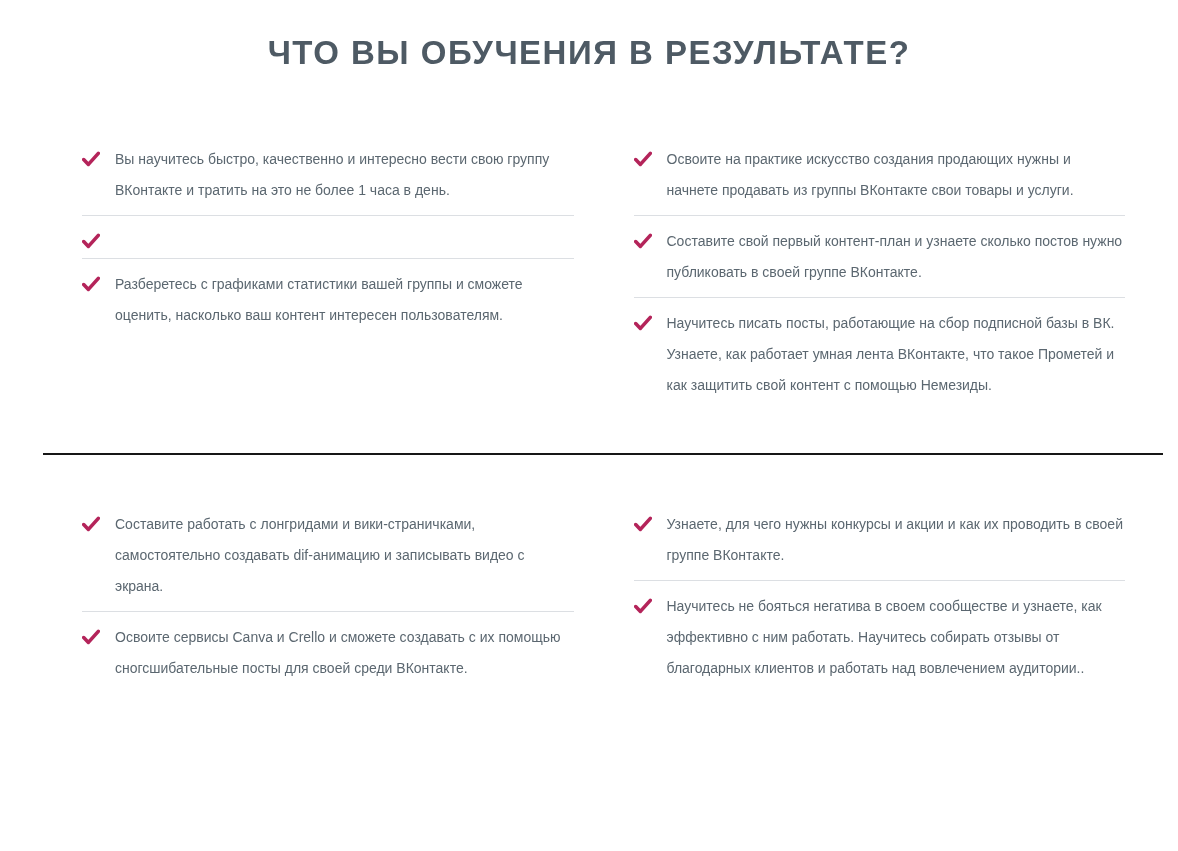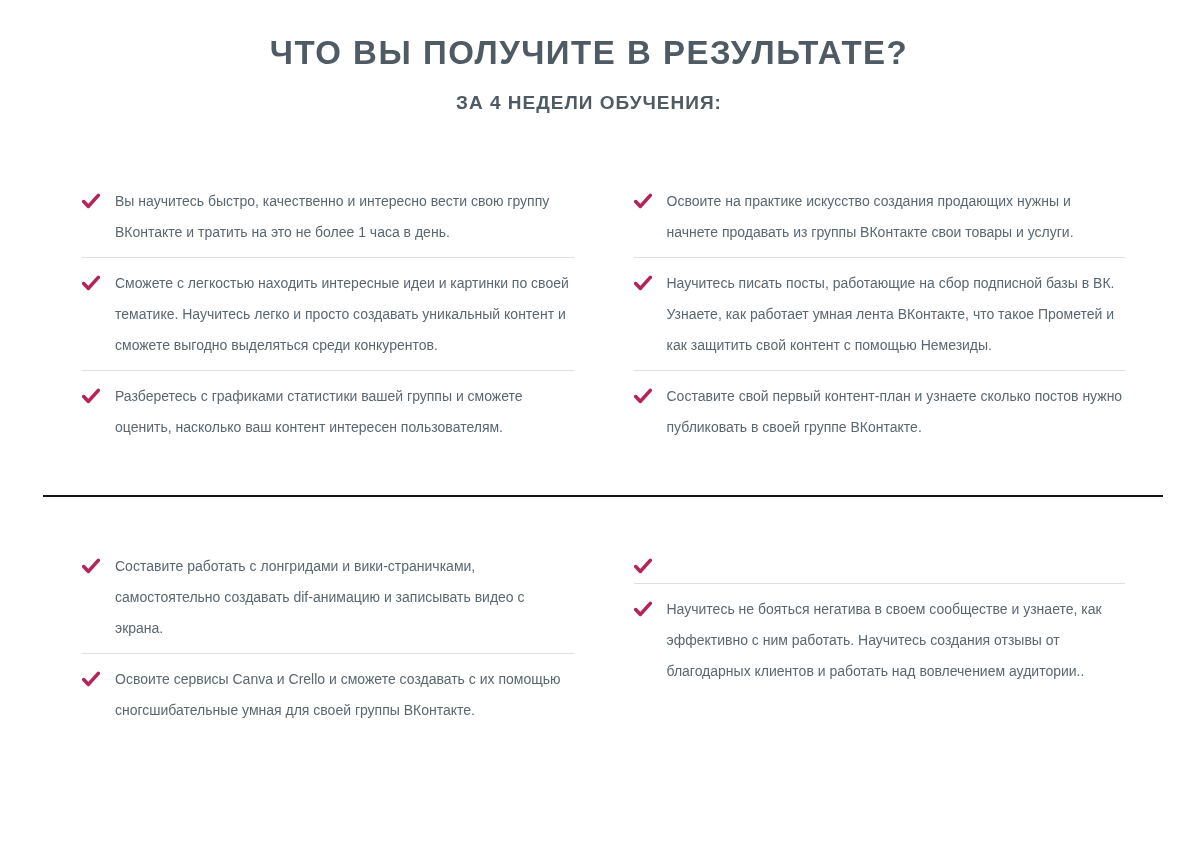--- a/index.html
+++ b/index.html
@@ -70,40 +70,38 @@
   .section-divider{
     border:none;
     border-top:2px solid var(--section-divider);
     margin:43px 15px 44px 43px;
   }
 </style>
 </head>
 <body>
 
 <div class="page">
-  <h1 class="page-title">ЧТО ВЫ ПОЛУЧИТЕ В РЕЗУЛЬТАТЕ?</h1>
-  <h2 class="page-subtitle">ЗА 4 НЕДЕЛИ ОБУЧЕНИЯ:</h2>
+  <h1 class="page-title">ЧТО ВЫ ОБУЧЕНИЯ В РЕЗУЛЬТАТЕ?</h1>
   <div class="sections">
       <div class="section">
         <div class="column">
           <div class="item">
     <span class="check">
       <svg viewBox="0 0 18 16" aria-hidden="true">
         <path d="M1.7 8.6 L6.4 13.4 L16.3 2.4" fill="none" stroke="var(--accent)" stroke-width="3.6" stroke-linecap="round" stroke-linejoin="round"></path>
       </svg>
     </span>
     <span class="item-text">Вы научитесь быстро, качественно и интересно вести свою группу ВКонтакте и тратить на это не более 1 часа в день.</span>
   </div>
           <div class="item">
     <span class="check">
       <svg viewBox="0 0 18 16" aria-hidden="true">
         <path d="M1.7 8.6 L6.4 13.4 L16.3 2.4" fill="none" stroke="var(--accent)" stroke-width="3.6" stroke-linecap="round" stroke-linejoin="round"></path>
       </svg>
     </span>
-    <span class="item-text">Сможете с легкостью находить интересные идеи и картинки по своей тематике. Научитесь легко и просто создавать уникальный контент и сможете выгодно выделяться среди конкурентов.</span>
   </div>
           <div class="item">
     <span class="check">
       <svg viewBox="0 0 18 16" aria-hidden="true">
         <path d="M1.7 8.6 L6.4 13.4 L16.3 2.4" fill="none" stroke="var(--accent)" stroke-width="3.6" stroke-linecap="round" stroke-linejoin="round"></path>
       </svg>
     </span>
     <span class="item-text">Разберетесь с графиками статистики вашей группы и сможете оценить, насколько ваш контент интересен пользователям.</span>
   </div>
         </div>
@@ -115,64 +113,65 @@
       </svg>
     </span>
     <span class="item-text">Освоите на практике искусство создания продающих нужны и начнете продавать из группы ВКонтакте свои товары и услуги.</span>
   </div>
           <div class="item">
     <span class="check">
       <svg viewBox="0 0 18 16" aria-hidden="true">
         <path d="M1.7 8.6 L6.4 13.4 L16.3 2.4" fill="none" stroke="var(--accent)" stroke-width="3.6" stroke-linecap="round" stroke-linejoin="round"></path>
       </svg>
     </span>
-    <span class="item-text">Научитесь писать посты, работающие на сбор подписной базы в ВК. Узнаете, как работает умная лента ВКонтакте, что такое Прометей и как защитить свой контент с помощью Немезиды.</span>
+    <span class="item-text">Составите свой первый контент-план и узнаете сколько постов нужно публиковать в своей группе ВКонтакте.</span>
   </div>
           <div class="item">
     <span class="check">
       <svg viewBox="0 0 18 16" aria-hidden="true">
         <path d="M1.7 8.6 L6.4 13.4 L16.3 2.4" fill="none" stroke="var(--accent)" stroke-width="3.6" stroke-linecap="round" stroke-linejoin="round"></path>
       </svg>
     </span>
-    <span class="item-text">Составите свой первый контент-план и узнаете сколько постов нужно публиковать в своей группе ВКонтакте.</span>
+    <span class="item-text">Научитесь писать посты, работающие на сбор подписной базы в ВК. Узнаете, как работает умная лента ВКонтакте, что такое Прометей и как защитить свой контент с помощью Немезиды.</span>
   </div>
         </div>
       </div>
       <div class="section-divider"></div>
       <div class="section">
         <div class="column">
           <div class="item">
     <span class="check">
       <svg viewBox="0 0 18 16" aria-hidden="true">
         <path d="M1.7 8.6 L6.4 13.4 L16.3 2.4" fill="none" stroke="var(--accent)" stroke-width="3.6" stroke-linecap="round" stroke-linejoin="round"></path>
       </svg>
     </span>
     <span class="item-text">Составите работать с лонгридами и вики-страничками, самостоятельно создавать dif-анимацию и записывать видео с экрана.</span>
   </div>
           <div class="item">
     <span class="check">
       <svg viewBox="0 0 18 16" aria-hidden="true">
         <path d="M1.7 8.6 L6.4 13.4 L16.3 2.4" fill="none" stroke="var(--accent)" stroke-width="3.6" stroke-linecap="round" stroke-linejoin="round"></path>
       </svg>
     </span>
-    <span class="item-text">Освоите сервисы Canva и Crello и сможете создавать с их помощью сногсшибательные умная для своей группы ВКонтакте.</span>
+    <span class="item-text">Освоите сервисы Canva и Crello и сможете создавать с их помощью сногсшибательные посты для своей среди ВКонтакте.</span>
   </div>
         </div>
         <div class="column">
           <div class="item">
     <span class="check">
       <svg viewBox="0 0 18 16" aria-hidden="true">
         <path d="M1.7 8.6 L6.4 13.4 L16.3 2.4" fill="none" stroke="var(--accent)" stroke-width="3.6" stroke-linecap="round" stroke-linejoin="round"></path>
       </svg>
     </span>
+    <span class="item-text">Узнаете, для чего нужны конкурсы и акции и как их проводить в своей группе ВКонтакте.</span>
   </div>
           <div class="item">
     <span class="check">
       <svg viewBox="0 0 18 16" aria-hidden="true">
         <path d="M1.7 8.6 L6.4 13.4 L16.3 2.4" fill="none" stroke="var(--accent)" stroke-width="3.6" stroke-linecap="round" stroke-linejoin="round"></path>
       </svg>
     </span>
-    <span class="item-text">Научитесь не бояться негатива в своем сообществе и узнаете, как эффективно с ним работать. Научитесь создания отзывы от благодарных клиентов и работать над вовлечением аудитории..</span>
+    <span class="item-text">Научитесь не бояться негатива в своем сообществе и узнаете, как эффективно с ним работать. Научитесь собирать отзывы от благодарных клиентов и работать над вовлечением аудитории..</span>
   </div>
         </div>
       </div>
     </div>
 </div>
 
 </body></html>

